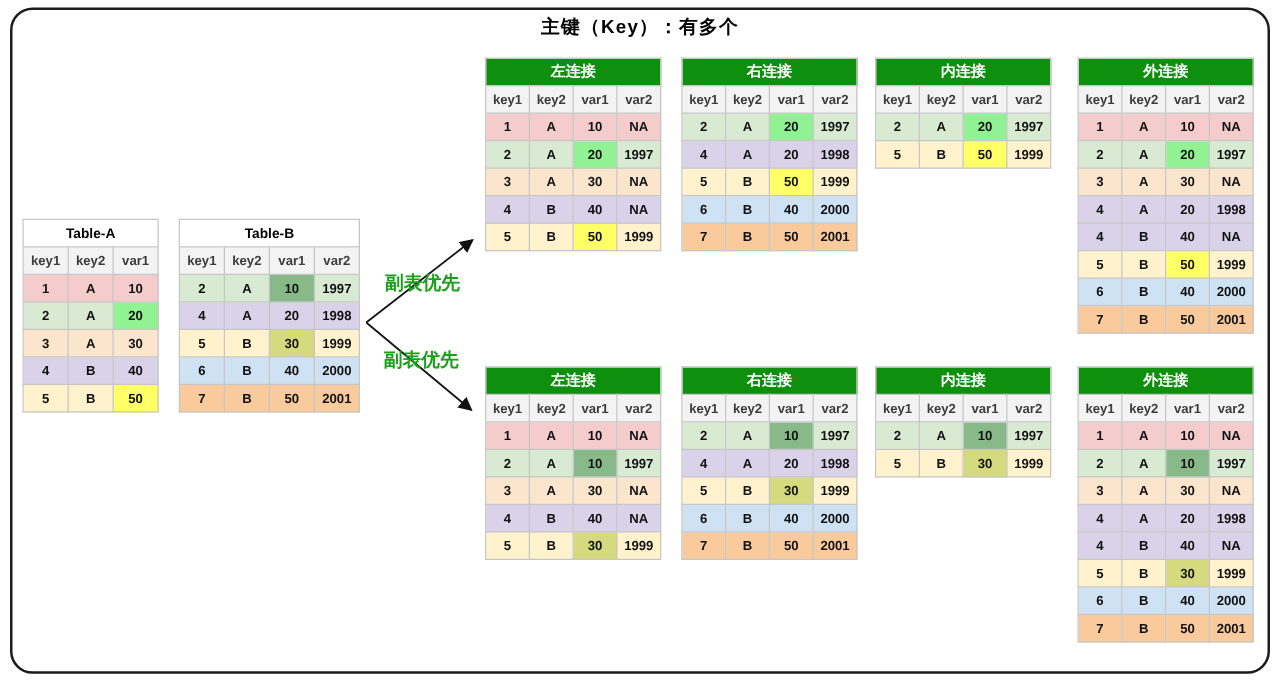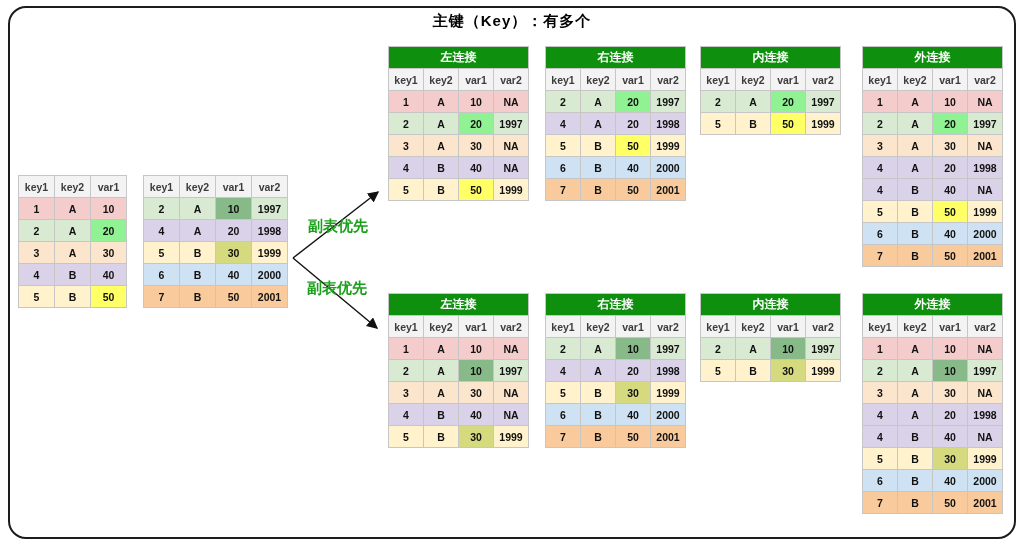--- a/index.html
+++ b/index.html
@@ -36,20 +36,23 @@
 <body>
 
 <div class="frame"></div>
 
 <div class="page-title">主键（Key）：有多个</div>
 
 <div class="tbl src" style="left:18px; top:175px;">
     <table>
       <tbody>
         <tr>
+          <th colspan="3" class="tbl-title">Table-A</th>
+        </tr>
+        <tr>
           <th class="col-h">key1</th>
           <th class="col-h">key2</th>
           <th class="col-h">var1</th>
         </tr>
         <tr>
           <td style="background: rgb(244, 204, 204);">1</td>
           <td style="background: rgb(244, 204, 204);">A</td>
           <td style="background: rgb(244, 204, 204);">10</td>
         </tr>
         <tr>
@@ -71,20 +74,23 @@
           <td style="background: rgb(255, 242, 204);">5</td>
           <td style="background: rgb(255, 242, 204);">B</td>
           <td style="background: rgb(255, 255, 102);">50</td>
         </tr>
       </tbody>
     </table>
   </div>
 <div class="tbl src" style="left:143px; top:175px;">
     <table>
       <tbody>
+        <tr>
+          <th colspan="4" class="tbl-title">Table-B</th>
+        </tr>
         <tr>
           <th class="col-h">key1</th>
           <th class="col-h">key2</th>
           <th class="col-h">var1</th>
           <th class="col-h">var2</th>
         </tr>
         <tr>
           <td style="background: rgb(217, 234, 211);">2</td>
           <td style="background: rgb(217, 234, 211);">A</td>
           <td style="background: rgb(135, 186, 136);">10</td>

